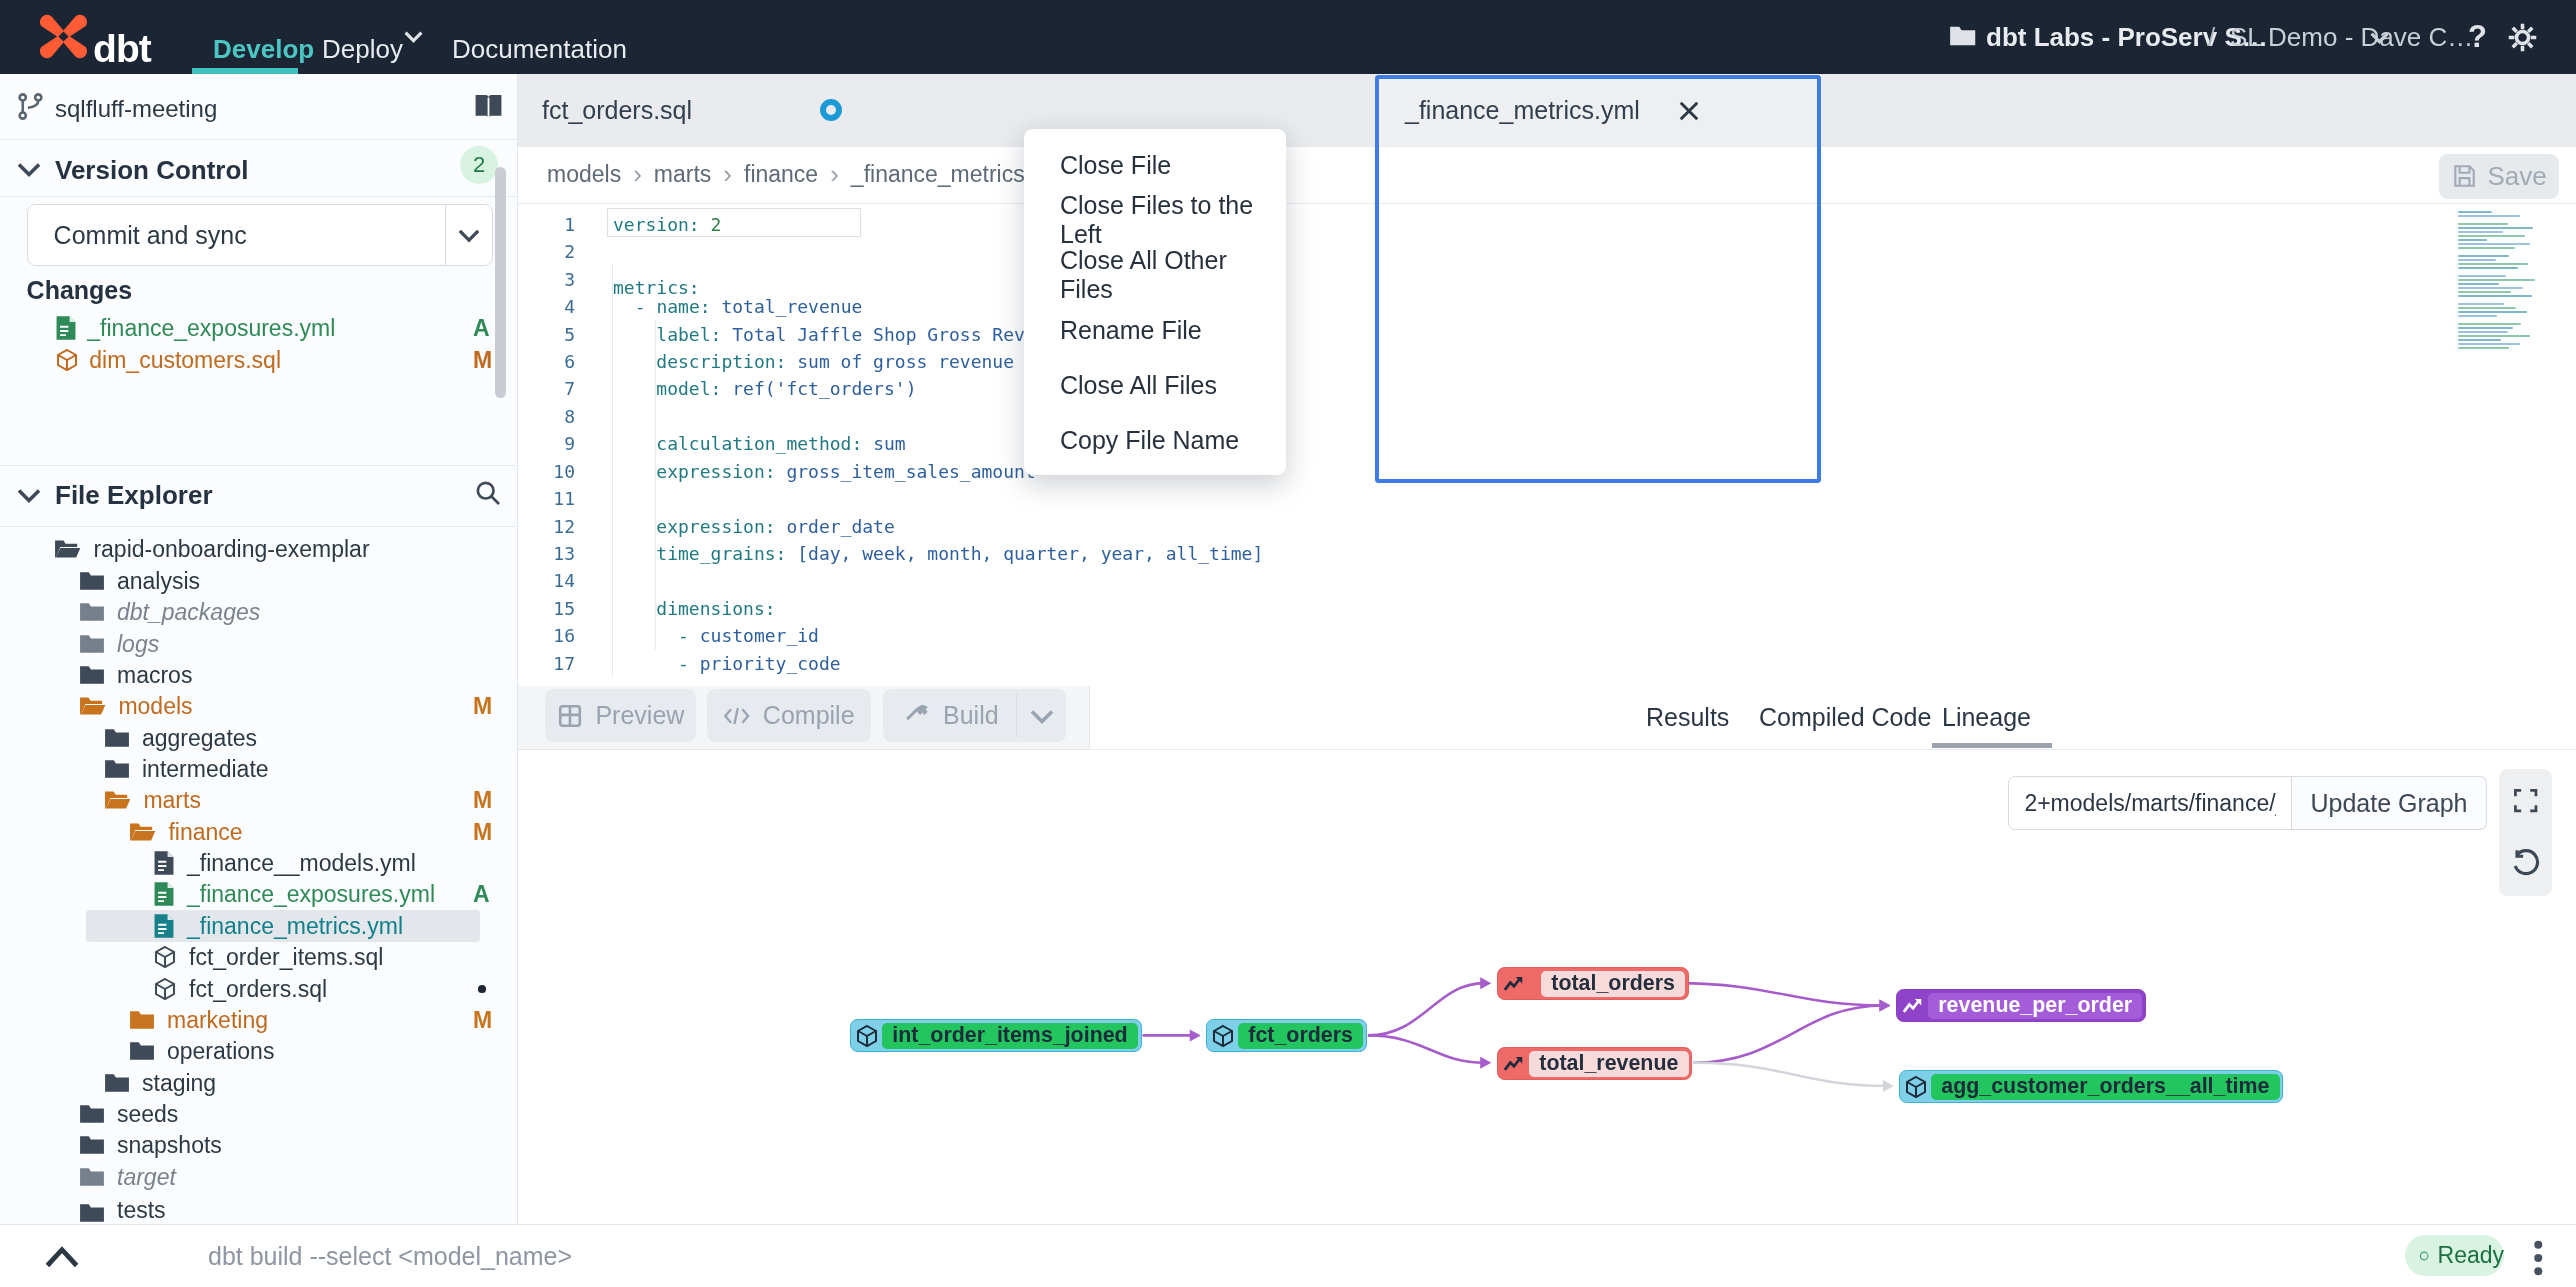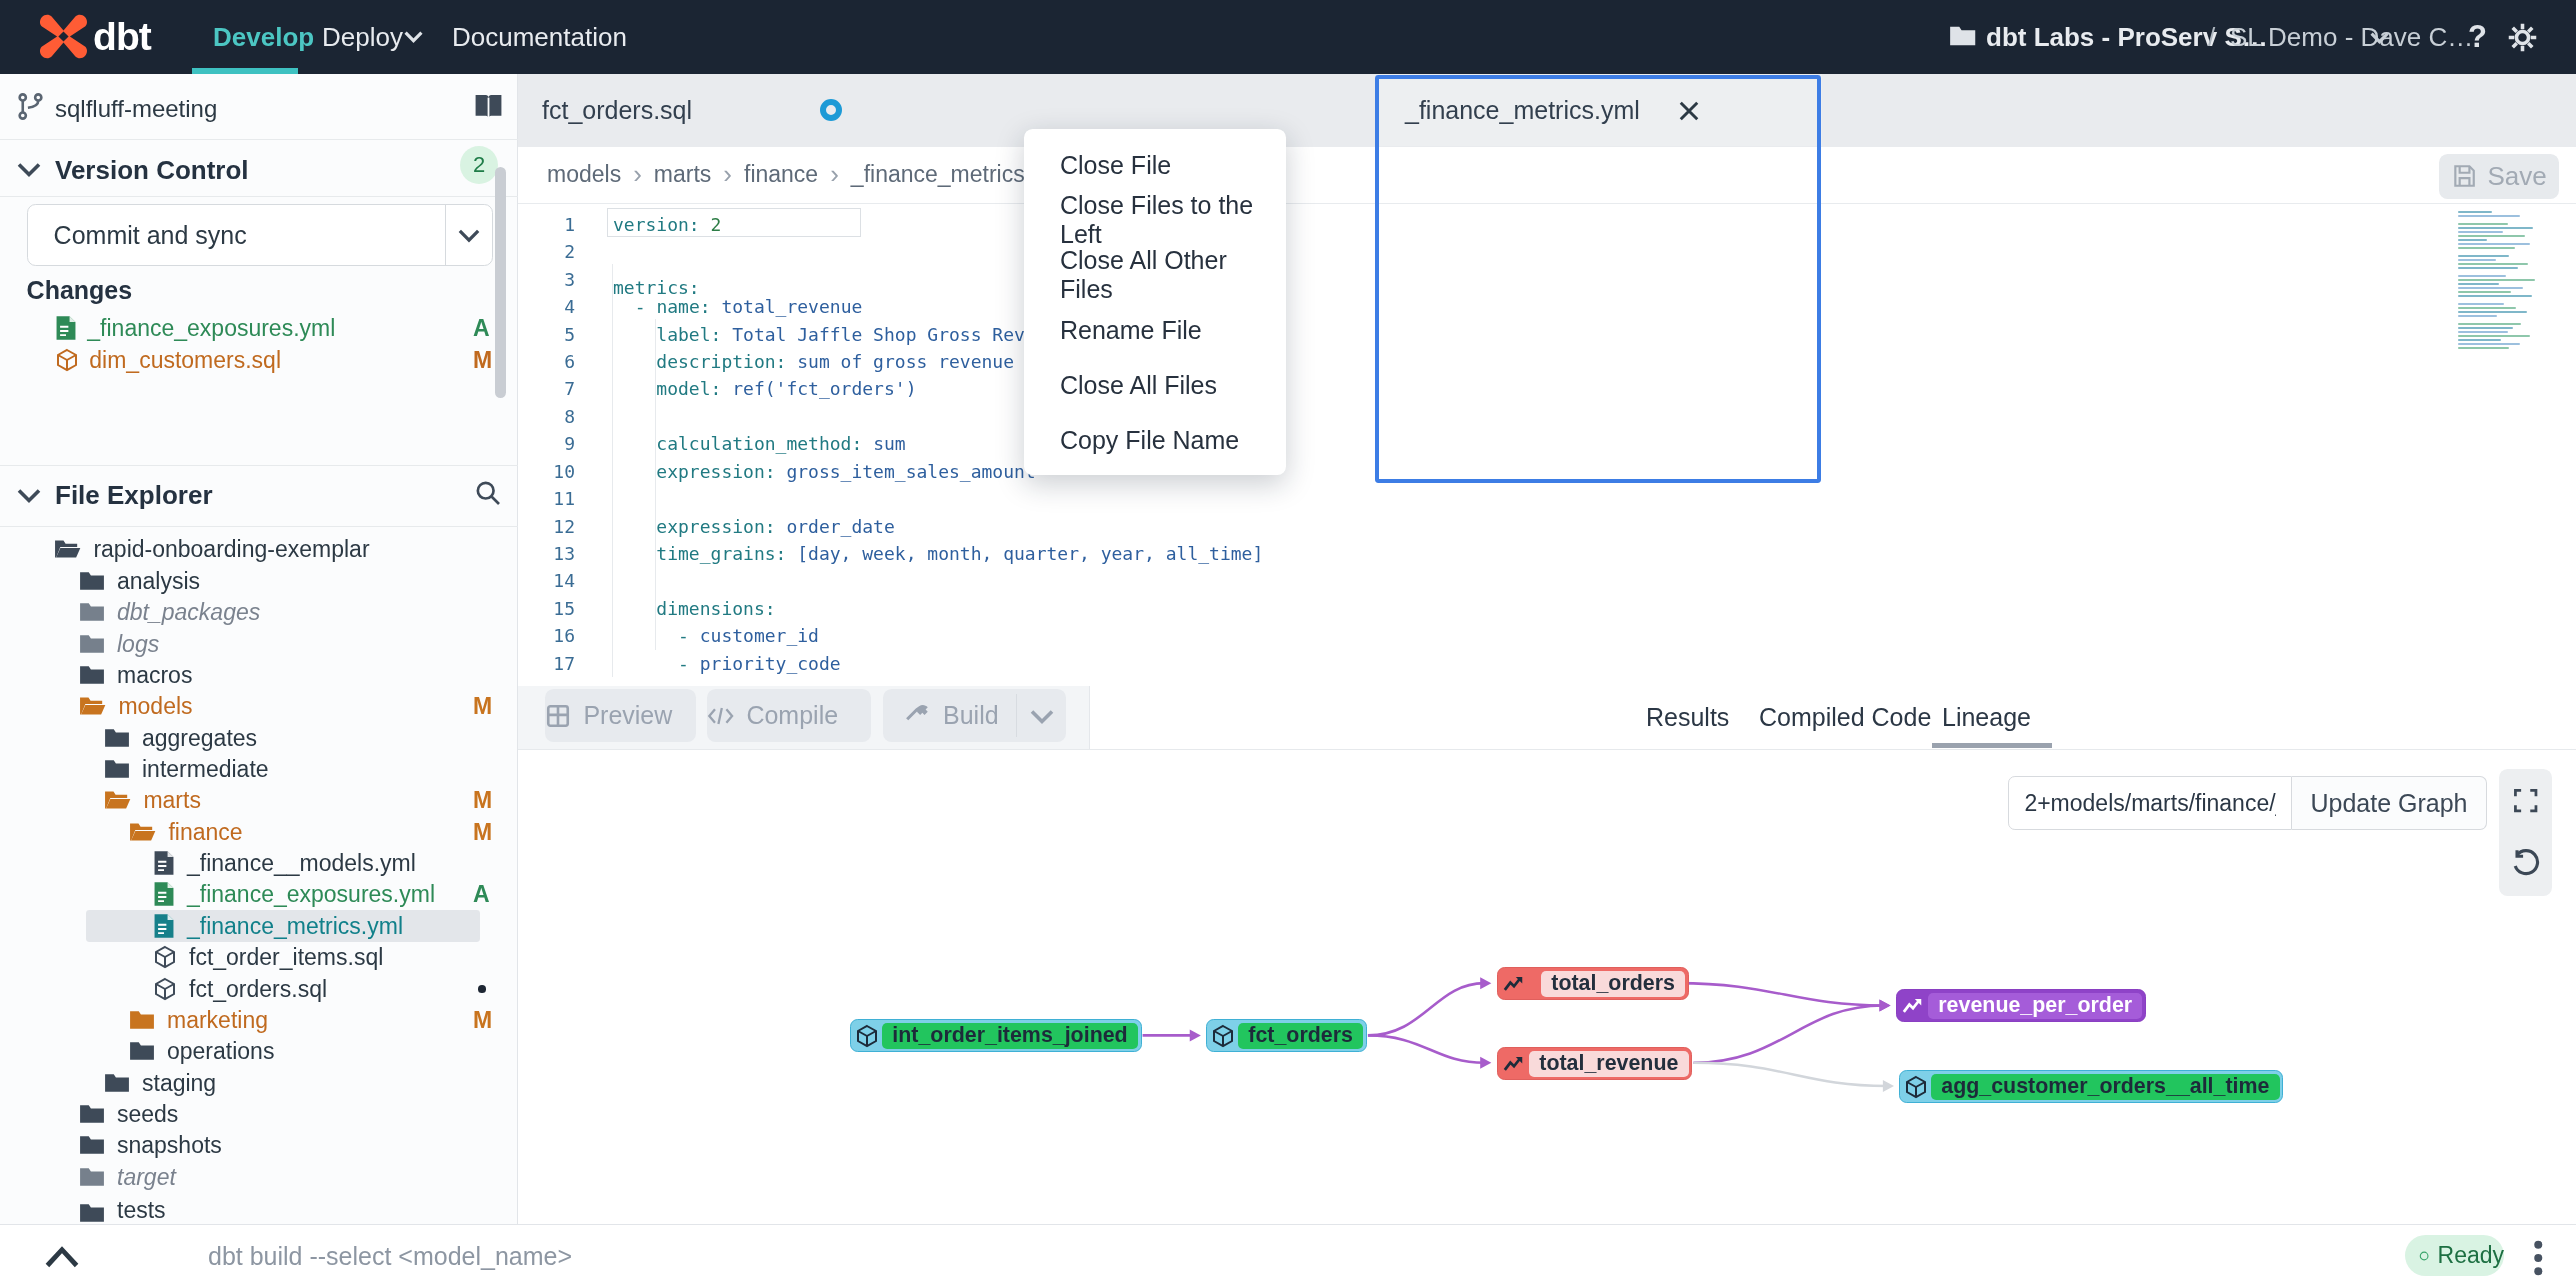--- a/index.html
+++ b/index.html
@@ -2,21 +2,21 @@
 <html style="font-size:13.7px"><head>
 <meta charset="utf-8">
 <style>
   html,body{margin:0;padding:0;background:#dfe2e6;}
   #app{position:relative;width:2576px;height:1287px;background:#fff;overflow:hidden;
        font-family:"Liberation Sans",sans-serif;color:#2c3944;}
   .abs{position:absolute;}
   svg{display:block;}
   
   #header{position:absolute;left:0;top:0;width:2576px;height:74px;background:#1b2533;}
-  .hnav{position:absolute;top:5px;height:64px;display:flex;align-items:center;font-size:26px;color:#e8ebef;cursor:pointer;}
+  .hnav{position:absolute;top:17px;height:64px;display:flex;align-items:center;font-size:26px;color:#e8ebef;cursor:pointer;}
   .hnav.active{color:#4cc6c3;font-weight:700;}
   #dev-underline{position:absolute;left:192px;top:68px;width:106px;height:6px;background:#3ec1c1;}
   .hright{position:absolute;top:0;height:74px;display:flex;align-items:center;color:#e8ebef;}
   
   #sidebar{position:absolute;left:0;top:74px;width:518px;height:1150px;background:#fbfcfd;border-right:1.7px solid #e2e5e9;box-sizing:border-box;}
   .sechead{font-size:26px;font-weight:700;color:#253241;}
   .divline{position:absolute;left:0;width:518px;height:0;border-top:1.7px solid #e7eaec;}
   #commit-btn{position:absolute;left:26.6px;top:130px;width:466px;height:62px;background:#fff;border:1.7px solid #d6dade;border-radius:8.6px;box-sizing:border-box;display:flex;align-items:center;cursor:pointer;}
   #commit-btn .lbl{font-size:25px;color:#2c3944;padding-left:26px;flex:1;}
   #commit-btn .seg{width:46px;height:100%;border-left:1.7px solid #d6dade;display:flex;align-items:center;justify-content:center;}
@@ -53,21 +53,21 @@
   .tk-k,.tk-p,.tk-d{color:#217a82;}
   .tk-v{color:#2e5f9e;}
   .tk-n{color:#2d7d46;}
   #curline{position:absolute;left:89px;top:4.3px;width:254px;height:29px;border:1.7px solid #dce0e4;box-sizing:border-box;background:#fff;}
   .iguide{position:absolute;width:0;border-left:1.7px solid #e7eaed;}
   #minimap{position:absolute;left:1940px;top:6.9px;width:99px;height:130px;}
   #minimap div{position:absolute;height:2.6px;border-radius:0.9px;}
   
   #btoolbar{position:absolute;left:518px;top:686px;width:2058px;height:64px;background:#fff;border-bottom:1.7px solid #e6e9ec;box-sizing:border-box;}
   #btool-left{position:absolute;left:0;top:0;width:572px;height:63px;background:#f3f5f7;border-right:1.7px solid #e4e7eb;box-sizing:border-box;}
-  .gbtn{position:absolute;top:3.4px;height:53px;background:#e7eaee;border-radius:8.6px;display:flex;align-items:center;gap:12px;color:#9aa3b0;font-size:25px;cursor:default;}
+  .gbtn{position:absolute;top:3.4px;height:53px;background:#e7eaee;border-radius:8.6px;display:flex;align-items:center;justify-content:center;gap:12px;color:#9aa3b0;font-size:25px;cursor:default;}
   .btab{position:absolute;top:0;height:63px;display:flex;align-items:center;font-size:25px;color:#2b3745;cursor:pointer;}
   #lin-underline{position:absolute;left:896px;top:57px;width:120px;height:5.1px;background:#9aa2ae;}
   
   #lineage{position:absolute;left:518px;top:750px;width:2058px;height:474px;background:#fff;}
   #lin-filter{position:absolute;left:1490px;top:26px;width:284px;height:54px;border:1.7px solid #d7dade;border-radius:6.9px 0 0 6.9px;box-sizing:border-box;font-family:"Liberation Sans",sans-serif;font-size:23px;color:#2b3745;padding:0 15.4px;outline:none;}
   #lin-update{position:absolute;left:1774px;top:26px;width:195px;height:54px;background:#fbfcfd;border:1.7px solid #d7dade;border-left:none;border-radius:0 6.9px 6.9px 0;box-sizing:border-box;display:flex;align-items:center;justify-content:center;font-size:25px;color:#3c4856;cursor:pointer;}
   #lin-ctrl{position:absolute;left:1981px;top:19px;width:53px;height:127px;background:#edeff1;border-radius:8.6px;display:flex;flex-direction:column;align-items:center;justify-content:space-around;color:#3c4856;}
   .lnode{position:absolute;height:33px;border-radius:7.7px;display:flex;align-items:center;border:1.7px solid;box-sizing:border-box;cursor:pointer;white-space:nowrap;}
   .lnode .ic{width:31px;display:flex;align-items:center;justify-content:center;}
   .lnode .lb{height:26px;margin-right:2.6px;border-radius:5.1px;display:flex;align-items:center;padding:0 10.3px;font-size:21.4px;font-weight:700;}

